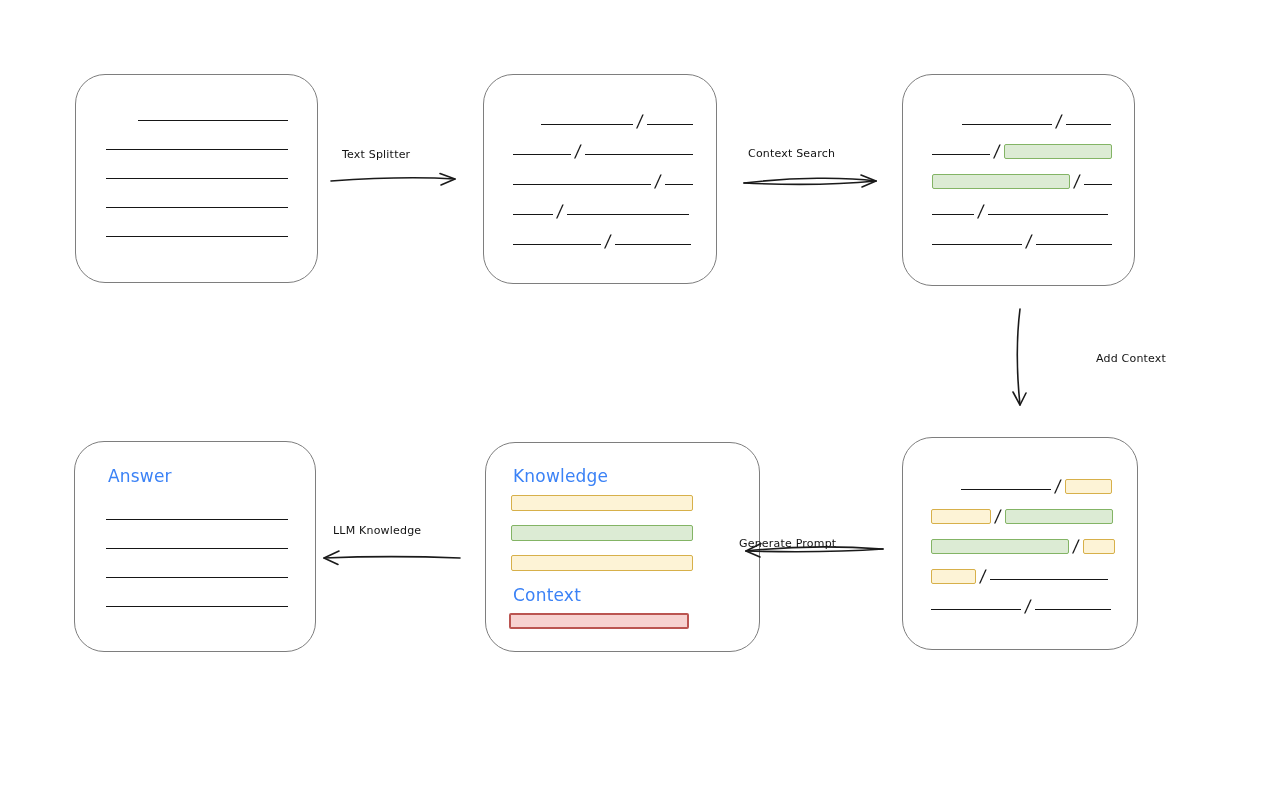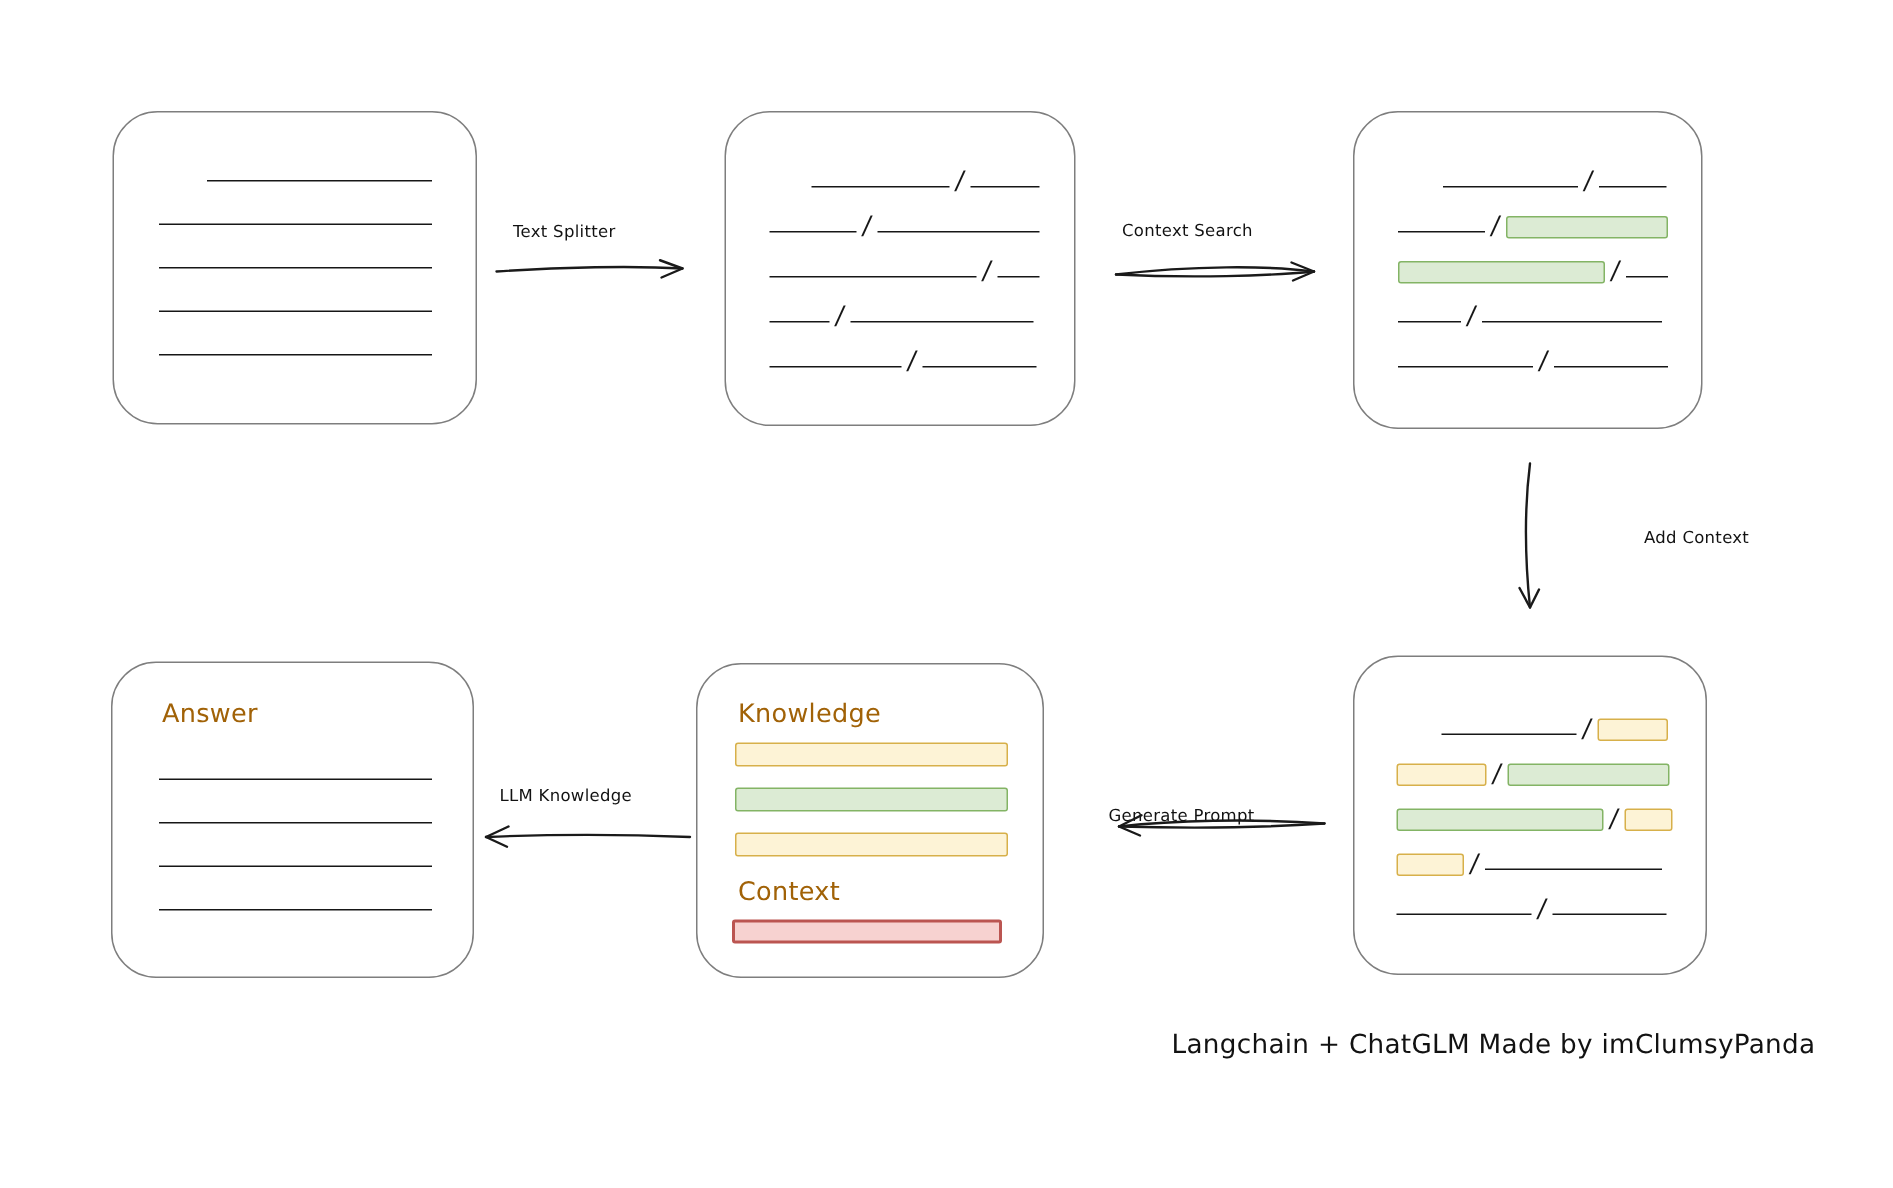--- a/index.html
+++ b/index.html
@@ -8,37 +8,37 @@
     font-family:"DejaVu Sans","Liberation Sans",sans-serif;color:#141414;
   }
   .box{
     position:absolute;background:#fff;
     border:1.4px solid #7e7e7e;border-radius:30px;box-sizing:border-box;
   }
   #box-source {left:75px;  top:74px;  width:243px; height:209px;}
   #box-split  {left:483px; top:74px;  width:234px; height:210px;}
   #box-vector {left:902px; top:74px;  width:233px; height:212px;}
   #box-context{left:902px; top:437px; width:236px; height:213px;}
-  #box-prompt {left:464px; top:442px; width:232px; height:210px;}
+  #box-prompt {left:485px; top:442px; width:275px; height:210px;}
   #box-answer {left:74px;  top:441px; width:242px; height:211px;}
 
   .doc-lines{position:absolute;left:30px;top:45px;}
   .hline{height:0;border-bottom:1.8px solid var(--ink,#161616);margin-bottom:28px;}
   #box-answer .doc-lines{left:31px;top:77px;}
 
   .rows{position:absolute;left:29px;top:21px;}
   #box-context .rows{left:28px;top:23px;}
   .chunk-row{display:flex;align-items:flex-end;height:30px;width:184px;}
   .ln{height:0;border-bottom:1.8px solid var(--ink,#161616);margin-bottom:1px;}
   .sl{font-size:17px;line-height:13px;padding:0 4px;margin-bottom:-2px;transform:skewX(-8deg);color:var(--ink,#161616);}
   .chip{height:15px;border-radius:2px;margin-bottom:-3px;box-sizing:border-box;}
   .chip-gr{background:var(--green-fill,#dcebd4);border:1.5px solid var(--green-border,#83b465);}
   .chip-ye{background:var(--yellow-fill,#fdf3d6);border:1.5px solid var(--yellow-border,#d7b04a);}
 
-  .box-label{position:absolute;font-size:17px;color:#a16207;letter-spacing:.2px;}
+  .box-label{position:absolute;font-size:17px;color:#3b82f6;letter-spacing:.2px;}
   #knowledge-label{left:27px;top:23px;}
   #question-label{left:27px;top:142px;}
   #answer-label{left:33px;top:24px;}
 
   .bars{position:absolute;left:25px;top:52px;}
   .bar{width:182px;height:16px;border-radius:2px;margin-bottom:14px;box-sizing:border-box;}
   .bar-yellow{background:var(--yellow-fill,#fdf3d6);border:1.6px solid var(--yellow-border,#d7b04a);}
   .bar-green {background:var(--green-fill,#dcebd4); border:1.6px solid var(--green-border,#83b465);}
   .bar-red   {background:var(--red-fill,#f7d2d0);   border:2px   solid var(--red-border,#bb5551);width:180px;}
   #question-bars{position:absolute;left:23px;top:170px;}
@@ -202,15 +202,14 @@
     <path d="M146,10 C95,13.5 45,13 9,12"></path>
     <path d="M9,12 L24,4.5 M9,12 L23,18"></path>
   </svg>
 
   <div class="arrow-label" style="left:333px;top:524px;">LLM Knowledge</div>
   <svg class="arrow-svg" style="left:316px;top:547px;" width="148" height="22" viewBox="0 0 148 22">
     <path d="M144,11 C95,9 55,9 8,11"></path>
     <path d="M8,11 L23,4 M8,11 L22,17.5"></path>
   </svg>
 
-  <div id="caption">Langchain + ChatGLM Made by imClumsyPanda</div>
 
 </div>
 
 </body></html>

